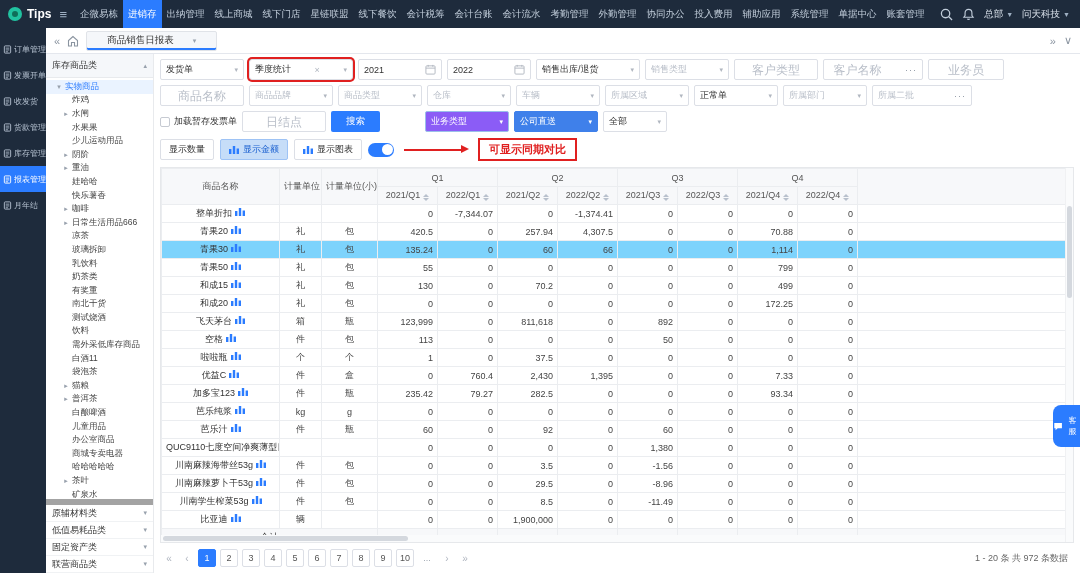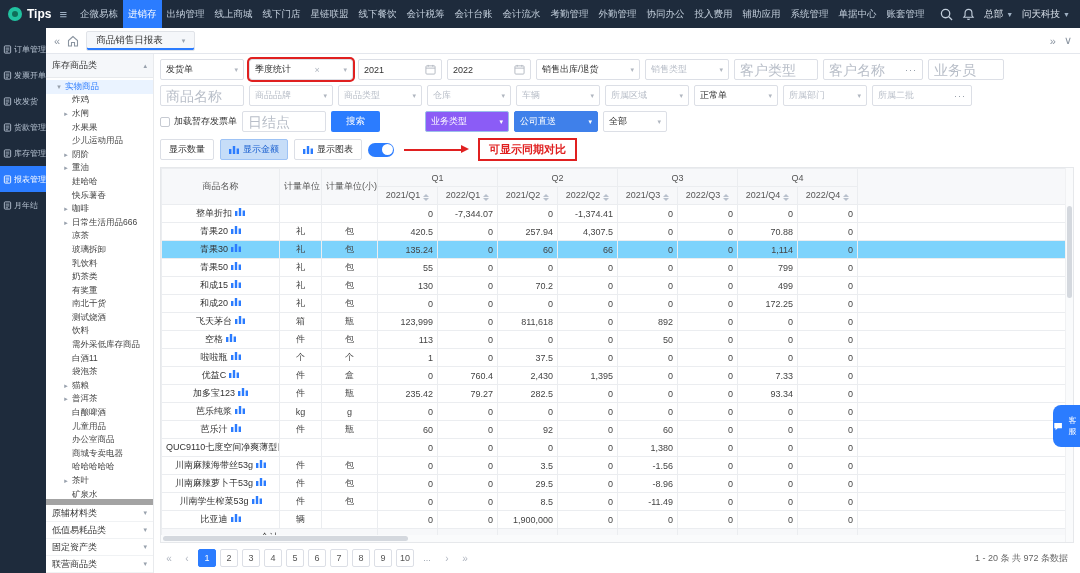--- a/index.html
+++ b/index.html
@@ -31,21 +31,21 @@
   .rail-item.active { background:var(--accent,#2b7cff); color:#fff; }
   .rail-ic { width:9px; height:9px; flex-shrink:0; }
 
   .main { flex:1; display:flex; flex-direction:column; min-width:0; }
 
   
   .tabbar { height:26px; background:#fff; border-bottom:1px solid #e4e7ed; display:flex;
     align-items:center; padding:0 8px; gap:7px; flex-shrink:0; }
   .tb-ic { color:#8a94a0; font-size:11px; cursor:pointer; display:flex; align-items:center; }
   .tab { display:flex; align-items:center; gap:19px; background:#f5f7fa; border:1px solid #e0e3e8;
-    height:20px; padding:0 9px; font-size:9.5px; color:#333; border-radius:2px; cursor:pointer;
+    height:20px; padding:0 20px; font-size:9.5px; color:#333; border-radius:2px; cursor:pointer;
     box-shadow:inset 0 -2px 0 var(--accent,#2b7cff); }
   .tab .caret { font-size:7px; color:#9aa3ae; }
   .tabbar-right { margin-left:auto; display:flex; gap:8px; }
 
   
   .content { flex:1; display:flex; min-height:0; }
   .tree { width:108px; border-right:1px solid #e8eaed; display:flex; flex-direction:column;
     font-size:8.5px; flex-shrink:0; background:#fff; }
   .tree-header { height:24px; background:#f5f7fa; display:flex; align-items:center;
     justify-content:space-between; padding:0 6px; border-bottom:1px solid #e8eaed; font-size:9px; }
@@ -62,21 +62,21 @@
 
   
   .workarea { flex:1; display:flex; flex-direction:column; min-width:0; padding:5px 6px 0 6px; background:#fff; }
   .filter-row { display:flex; gap:5px; margin-bottom:5px; align-items:center; }
   .control { height:21px; border:1px solid #dcdfe6; border-radius:2px; background:#fff;
     display:flex; align-items:center; padding:0 5px; gap:19px; font-size:9px; color:#333;
     flex-shrink:0; cursor:pointer; }
   .control .ph { color:#b8bec8; }
   .control .caret { margin-left:auto; color:#b0b6c0; font-size:7px; }
   .control .clear { color:#b0b6c0; font-size:9px; margin-left:auto; cursor:pointer; }
-  .control input { border:none; outline:none; width:100%; font-size:14px; color:#333; background:transparent; }
+  .control input { border:none; outline:none; width:100%; font-size:12px; color:#333; background:transparent;text-align:center; }
   .control input::placeholder { color:#b8bec8; }
   .control .more { color:#8a94a0; letter-spacing:1px; cursor:pointer; margin-left:auto; }
   .annotated { box-shadow:0 0 0 2px var(--annotation,#e02020); border-radius:3px; }
   .w64{width:64px}.w76{width:76px}.w84{width:84px}.w100{width:100px}.w104{width:104px}
   .cal-ic { margin-left:auto; display:flex; }
   .chk { display:flex; align-items:center; gap:4px; font-size:9px; color:#333; cursor:pointer; flex-shrink:0; }
   .chk .box { width:10px; height:10px; border:1px solid #c6cad2; border-radius:2px; background:#fff; }
   .btn-primary { background:var(--accent,#2b7cff); color:#fff; border:none; height:21px;
     padding:0 15px; border-radius:2px; font-size:9.5px; cursor:pointer; flex-shrink:0; }
   .ml40 { margin-left:40px; }

